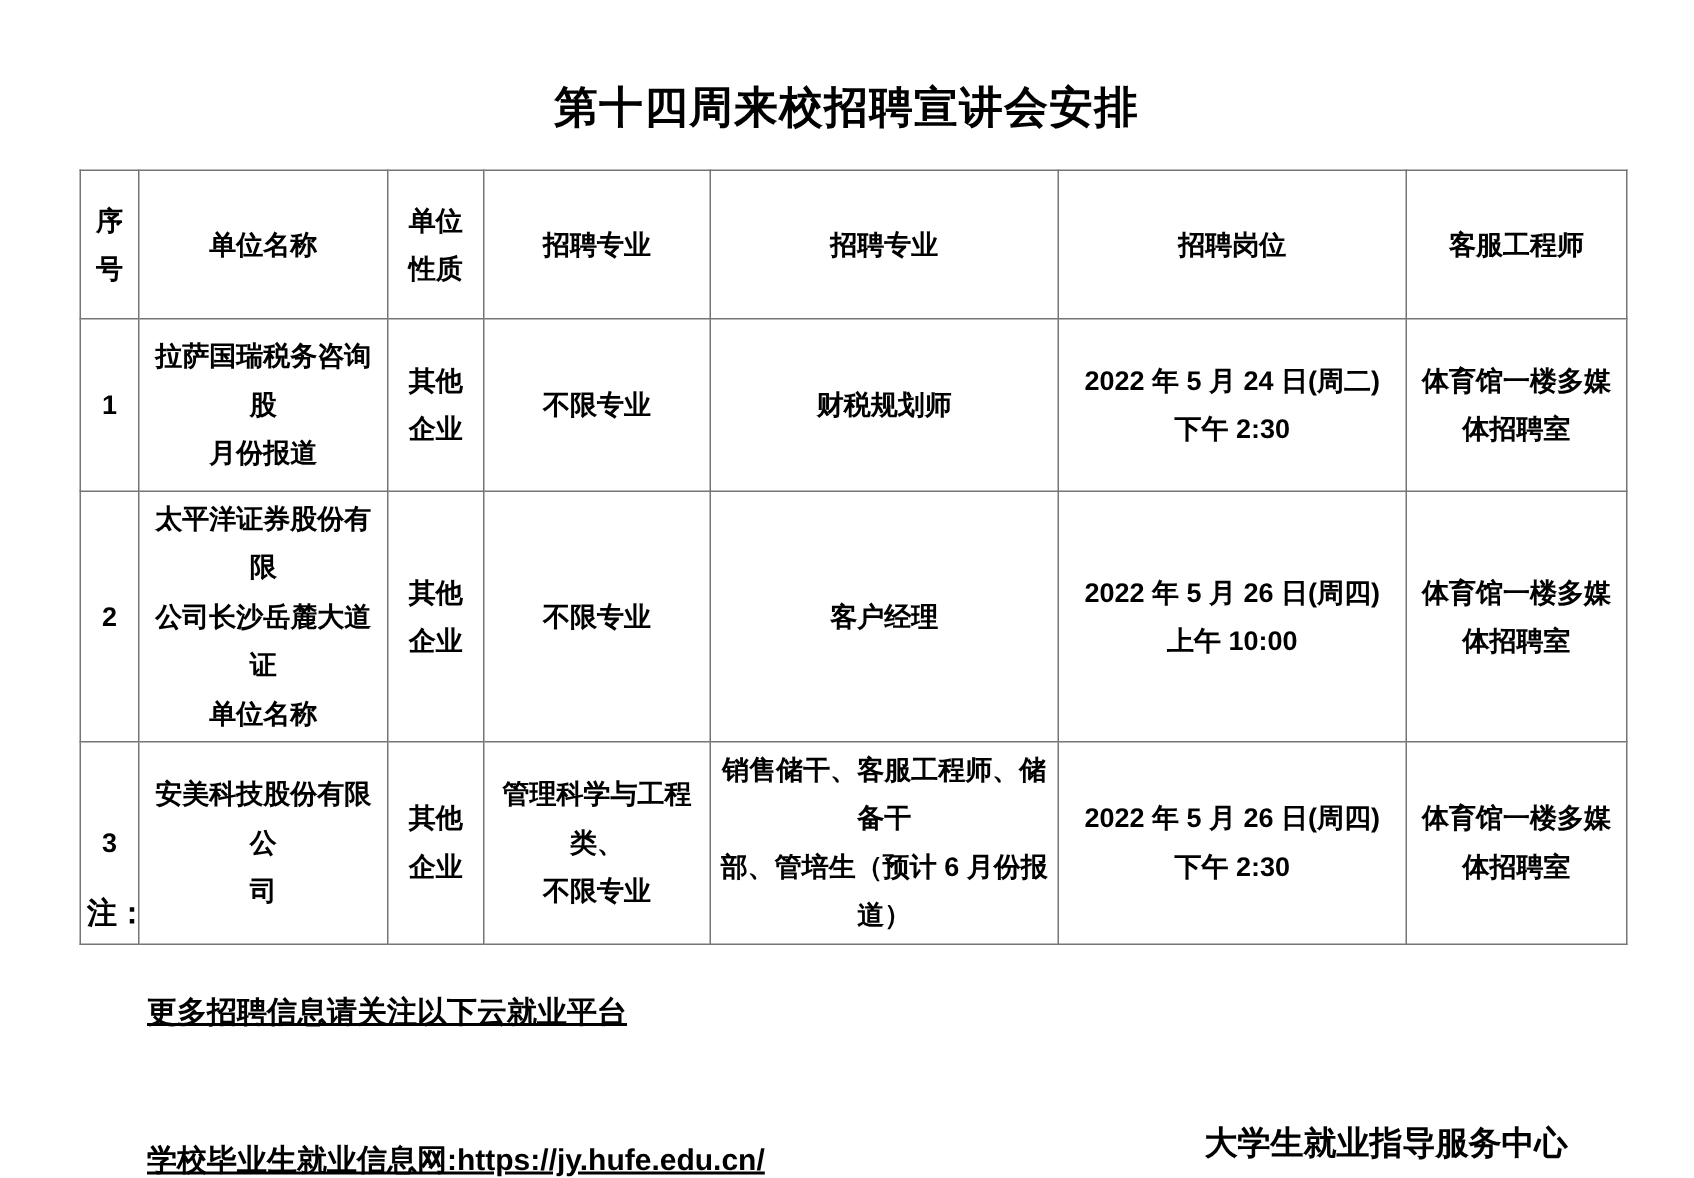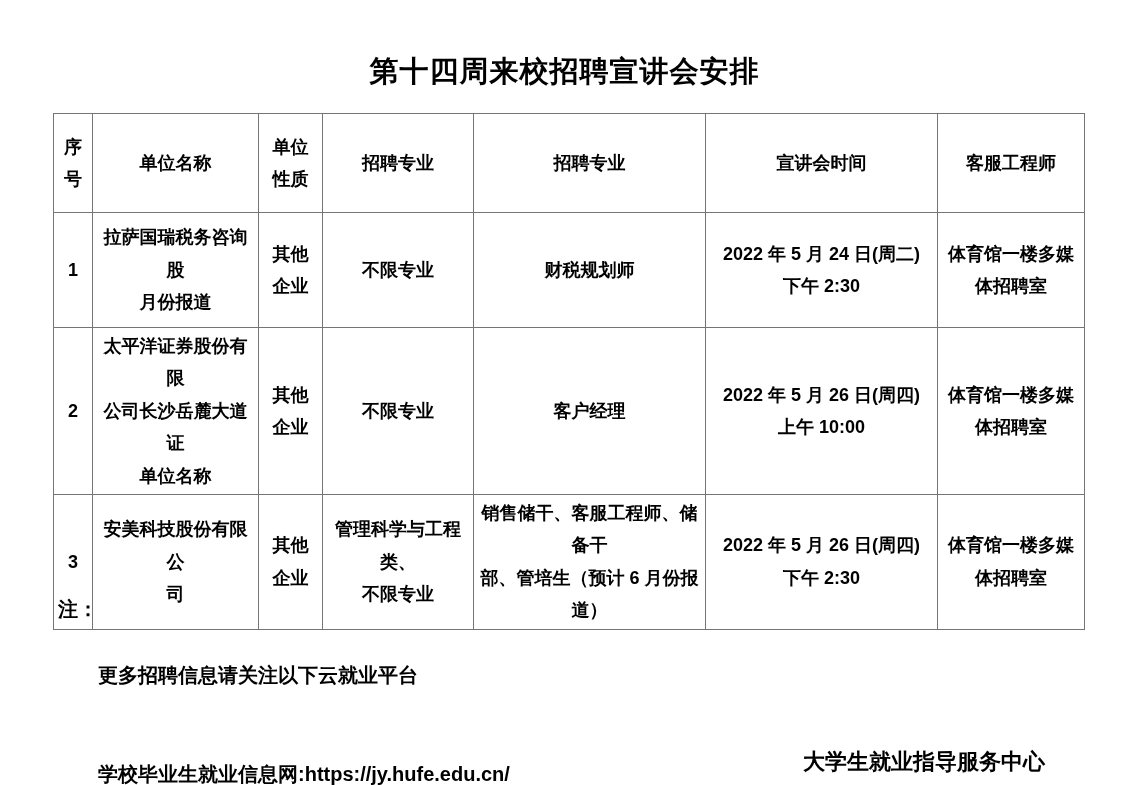--- a/index.html
+++ b/index.html
@@ -57,21 +57,21 @@
   .note {
     position: absolute;
     top: 593px;
     left: 58px;
     display: flex;
     font-size: 20px;
     font-weight: bold;
     line-height: 33px;
     white-space: pre;
   }
-  .note-lines div { white-space: pre; }
+  .note-lines div { white-space: pre; text-decoration: underline; }
   .signature {
     position: absolute;
     top: 684px;
     left: 803px;
     font-size: 22px;
     font-weight: bold;
     line-height: 31px;
     white-space: pre;
   }
 </style>
@@ -94,21 +94,21 @@
     </colgroup>
     <thead>
       <tr class="hrow">
         <th>序
 号</th>
         <th>单位名称</th>
         <th>单位
 性质</th>
         <th>招聘专业</th>
         <th>招聘专业</th>
-        <th>宣讲会时间</th>
+        <th>招聘岗位</th>
         <th>客服工程师</th>
       </tr>
     </thead>
     <tbody>
       <tr class="drow">
         <td>1</td>
         <td>拉萨国瑞税务咨询股
 月份报道</td>
         <td>其他
 企业</td>

